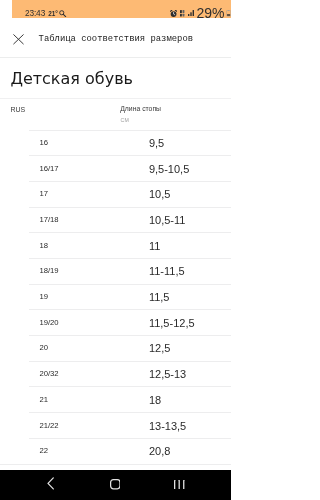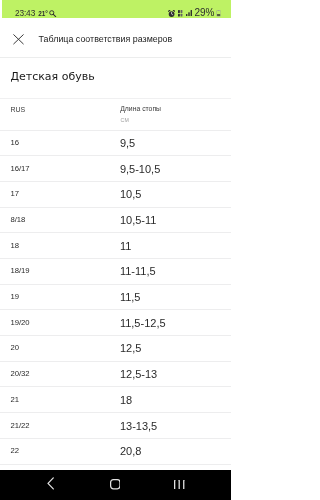--- a/index.html
+++ b/index.html
@@ -8,51 +8,51 @@
   body {
     font-family:"Liberation Sans", sans-serif;
     background:#ffffff;
     color:#1a1a1a;
     -webkit-font-smoothing:antialiased;
     overflow:hidden;
   }
   #screen { position:relative; width:231px; height:500px; background:#fff; overflow:hidden; }
 
   
-  .statusbar { position:absolute; left:2px; top:0; width:231px; height:18px; background:#bef264; z-index:5; }
+  .statusbar { position:absolute; left:12px; top:0; width:231px; height:18px; background:#fdba74; z-index:5; }
   .sb-left { position:absolute; left:12.9px; top:7.1px; height:12.5px; display:flex; align-items:center; }
   .sb-time { font-size:8.3px; color:#2e2e2e; letter-spacing:-0.1px; line-height:1; }
   .sb-temp { font-size:6.4px; font-weight:bold; color:#2e2e2e; line-height:1; margin-left:3.1px; margin-top:0.9px; }
   .sb-search { display:inline-block; width:7.6px; height:7.6px; line-height:0; margin-left:1.5px; margin-top:0.35px; }
   .sb-right { position:absolute; right:11.6px; top:7.1px; height:12.5px; display:flex; align-items:center; }
   .sbi { display:inline-flex; align-items:center; }
   .sbi-alarm { margin-right:2.8px; }
   .sbi-dnd { margin-right:3.0px; }
   .sbi-signal { margin-right:2.4px; }
   .sbi-batt { margin-left:1.9px; }
-  .sb-batt-text { font-size:10px; color:#2e2e2e; letter-spacing:-0.1px; line-height:1; }
+  .sb-batt-text { font-size:14px; color:#2e2e2e; letter-spacing:-0.1px; line-height:1; }
 
   
   .appbar { position:absolute; left:0; top:0; width:231px; height:57px; background:transparent; }
   .close-btn { position:absolute; left:12.8px; top:34.2px; width:11px; height:10.4px; line-height:0; }
-  .appbar-title { position:absolute; left:38.6px; top:35.1px; font-size:8.9px; font-family:Liberation Sans, sans-serif; color:#1d1d1d; line-height:1.0; white-space:nowrap; }
+  .appbar-title { position:absolute; left:38.6px; top:35.1px; font-size:8.9px; font-family:Liberation Mono, monospace; color:#1d1d1d; line-height:1.0; white-space:nowrap; }
   .appbar-sep { position:absolute; left:0; top:56.6px; width:231px; height:0.8px; background:#eceded; }
 
   
-  .section-title { position:absolute; left:10.4px; top:71.2px; font-size:11px; font-family:"DejaVu Sans", sans-serif; color:#1a1a1a; line-height:1.0; white-space:nowrap; }
+  .section-title { position:absolute; left:10.4px; top:71.2px; font-size:16px; font-family:"DejaVu Sans", sans-serif; color:#1a1a1a; line-height:1.0; white-space:nowrap; }
 
   .thead { position:absolute; left:0; top:0; width:231px; height:129.6px; }
   .th { position:absolute; font-size:7.0px; color:#3a3a3a; line-height:1; }
   .th1 { left:10.5px; top:105.9px; }
   .th2 { left:120.2px; top:105.9px; font-size:6.85px; }
   .thead-top { position:absolute; left:0; top:97.9px; width:231px; height:0.8px; background:#f0f0f1; }
   .th-sub { position:absolute; left:120.5px; top:117.9px; font-size:5.2px; color:#9d9d9d; letter-spacing:0.4px; line-height:1; }
 
   .rows { position:absolute; left:0; top:129.6px; width:231px; }
-  .row { position:relative; height:25.7px; border-top:0.8px solid #ededee; }
+  .row { position:relative; height:25.7px; border-top:0.8px solid #ededee;margin-left:29px; }
   .row .c1 { position:absolute; left:10.4px; top:50%; transform:translateY(calc(-50% + 0.1px)); font-size:7.7px; color:#2a2a2a; line-height:1; }
   .row .c2 { position:absolute; left:119.9px; top:50%; transform:translateY(calc(-50% + 0.1px)); font-size:11px; color:#2a2a2a; line-height:1; }
   .rows-bottom { position:absolute; left:0; top:463.5px; width:231px; height:0.8px; background:#ededee; }
 
   
   .navbar { position:absolute; left:0; bottom:0; width:231px; height:30.5px; background:#000; }
   .nav-btn { position:absolute; top:0; height:30.5px; display:flex; align-items:center; justify-content:center; line-height:0; }
   .nav-back  { left:38.1px;  width:25px; padding-bottom:2.2px; }
   .nav-home  { left:102.3px; width:25px; padding-bottom:0.3px; }
   .nav-recent{ left:166.9px; width:25px; padding-bottom:0.3px; }
@@ -134,21 +134,21 @@
       </div>
       <div class="row">
         <span class="c1">16/17</span>
         <span class="c2">9,5-10,5</span>
       </div>
       <div class="row">
         <span class="c1">17</span>
         <span class="c2">10,5</span>
       </div>
       <div class="row">
-        <span class="c1">8/18</span>
+        <span class="c1">17/18</span>
         <span class="c2">10,5-11</span>
       </div>
       <div class="row">
         <span class="c1">18</span>
         <span class="c2">11</span>
       </div>
       <div class="row">
         <span class="c1">18/19</span>
         <span class="c2">11-11,5</span>
       </div>

